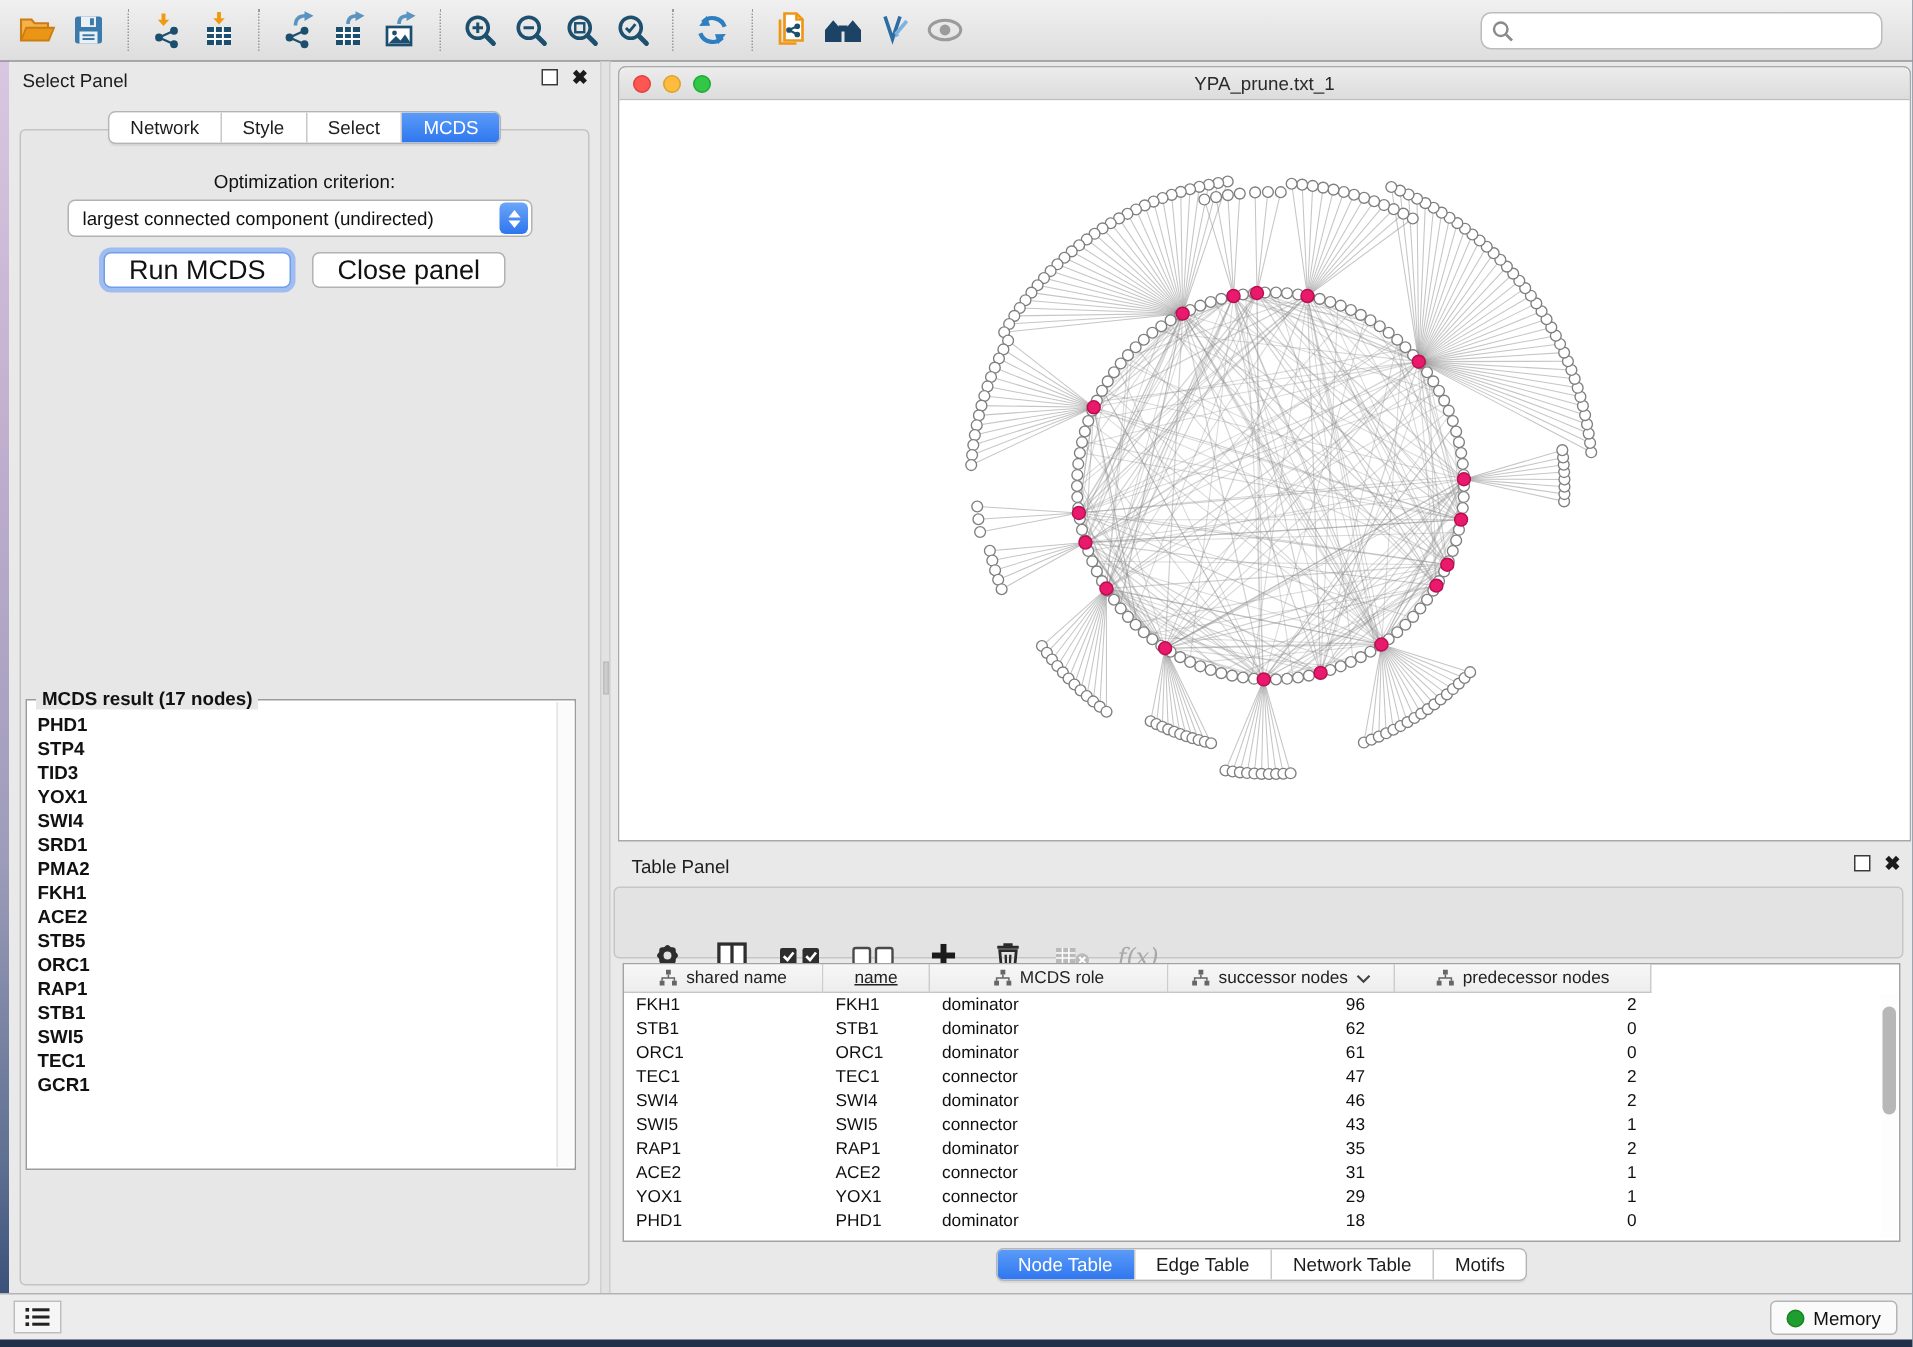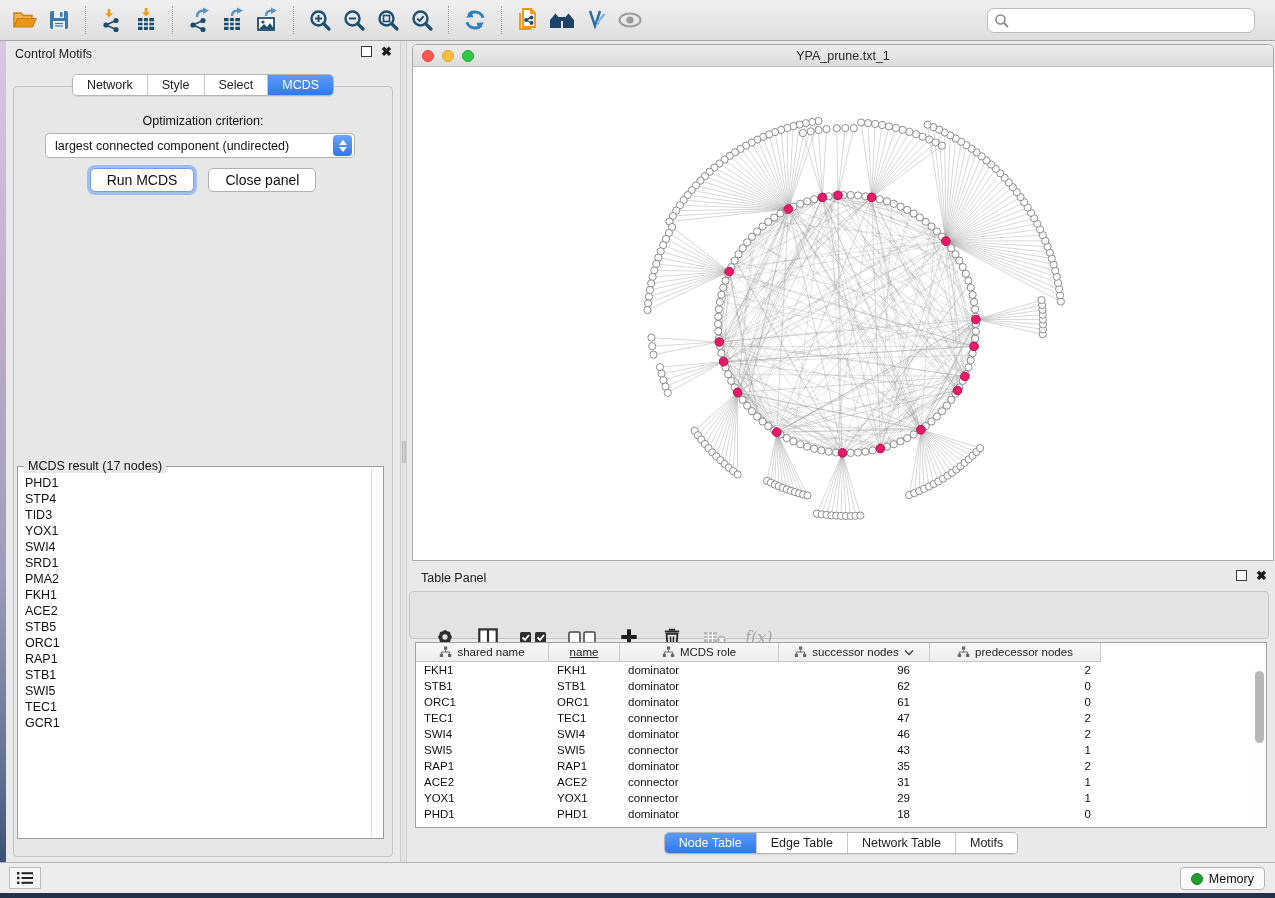--- a/index.html
+++ b/index.html
@@ -43,25 +43,25 @@
   #opt-label { position:absolute; left:0; right:0; top:73px; text-align:center; font-size:12.5px; color:#111; }
   #criterion { position:absolute; left:39px; top:92px; width:310px; height:25px; background:#fff;
     border:1px solid #b2b2b2; border-radius:5px; display:flex; align-items:center; }
   #criterion .sel-text { flex:1; font-size:12.5px; color:#111; padding-left:9px; white-space:nowrap; }
   #criterion .stepper { width:19px; height:21px; margin-right:2px; border-radius:4px;
     background:linear-gradient(#6ca6f9,#2e75ee); display:flex; flex-direction:column; align-items:center; justify-content:center; gap:2px; }
   .tri-up { width:0; height:0; border-left:4px solid transparent; border-right:4px solid transparent; border-bottom:5px solid #fff; }
   .tri-dn { width:0; height:0; border-left:4px solid transparent; border-right:4px solid transparent; border-top:5px solid #fff; }
   #cp-buttons { position:absolute; left:0; right:0; top:127px; display:flex; justify-content:center; gap:14px; }
   .btn { height:24px; padding:0 16px; background:#fff; border:1px solid #b2b2b2; border-radius:5px;
-    font-size:14px; color:#111; display:flex; align-items:center; }
+    font-size:18px; color:#111; display:flex; align-items:center; }
   .btn.default { box-shadow:0 0 0 3px rgba(100,155,250,.55); border-color:#6f9fe8; }
 
-  #mcds-box { position:absolute; left:11px; top:425px; width:367px; height:373px; background:#fff;
-    border:1px solid #9c9c9c; }
+  #mcds-box { position:absolute; left:11px; top:425px; width:367px; height:314px; background:#fff;
+    border:1px solid #9c9c9c;font-weight:bold; }
   #mcds-legend { position:absolute; left:6px; top:-8px; background:#e7e7e7; padding:0 4px; font-size:12.5px; color:#111; }
   #mcds-list { position:absolute; left:1px; top:8px; right:13px; bottom:1px; overflow:hidden; }
   .mcds-item { height:16px; line-height:16px; font-size:12.5px; color:#111; padding-left:6px; }
   #mcds-scroll { position:absolute; right:0; top:1px; bottom:1px; width:12px; background:#fbfbfb; border-left:1px solid #e2e2e2; }
 
   
   #vsplit { position:absolute; left:394px; top:0; width:7px; height:821px; background:#e2e2e2;
     border-left:1px solid #cfcfcf; border-right:1px solid #cfcfcf; }
   #vsplit .grip { position:absolute; top:400px; left:1px; width:4px; height:22px; background:#cdcdcd; border:1px solid #bdbdbd; }
 
@@ -265,21 +265,21 @@
     <input type="text" placeholder="" style="">
   </div>
 </div>
 
 <div id="wall-left"></div>
 
 <div id="main">
 
   <div id="control-panel">
     <div class="panel-head">
-      <span class="panel-title">Control Motifs</span>
+      <span class="panel-title">Select Panel</span>
       <span class="win-btns">
         <span class="float-btn"></span>
         <span class="close-btn">✖</span>
       </span>
     </div>
     <div class="tabcontent"></div>
     <div id="opt-label">Optimization criterion:</div>
     <div id="cp-tabs">
       <span class="seg" id="cp-seg">
           <span class="seg-item">Network</span>

